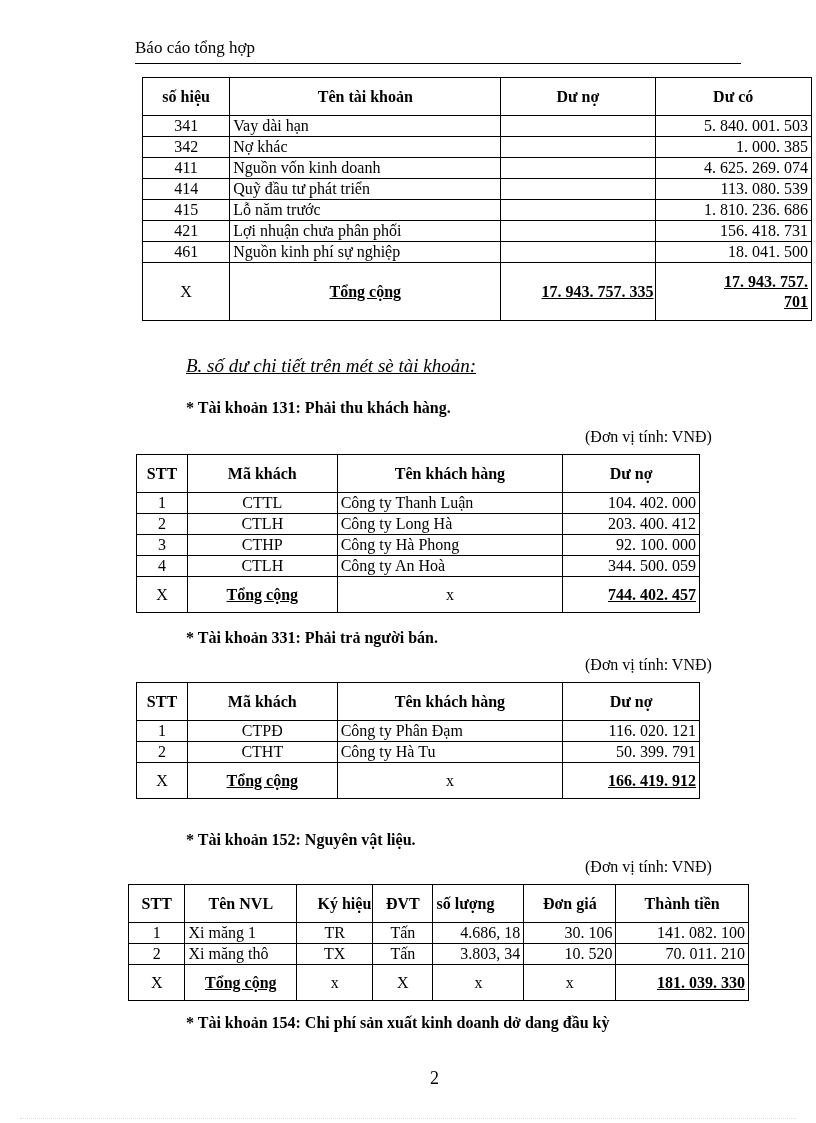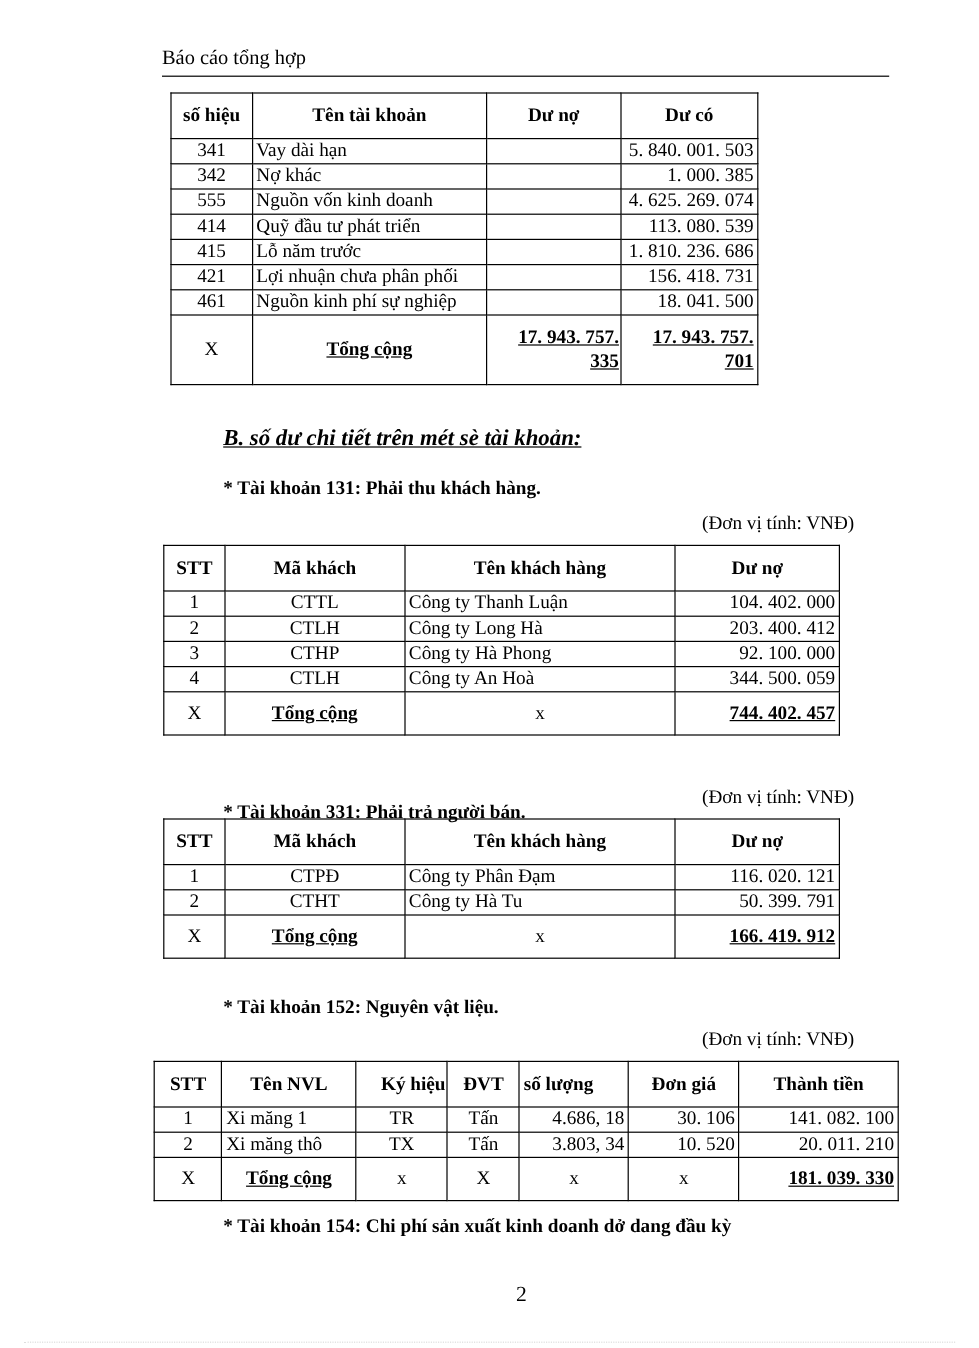--- a/index.html
+++ b/index.html
@@ -8,33 +8,33 @@
   .abs { position:absolute; }
   .header-title { left:135px; top:38px; font-size:17px; }
   .header-rule { left:135px; top:63px; width:606px; height:0; border-top:1px solid #000; }
   table { border-collapse:collapse; position:absolute; font-family:"Liberation Serif", serif; font-size:16px; }
   td, th { border:1px solid #000; padding:0 3px; line-height:20px; height:20px; vertical-align:middle; }
   th { font-weight:bold; font-size:16px; }
   .c { text-align:center;margin-top:40px; }
   .r { text-align:right; }
   .l { text-align:left; }
   .u { text-decoration:underline; font-weight:bold; }
-  .section-title { left:186px; top:355px; font-size:19px; font-weight:bold; font-style:italic; text-decoration:underline; }
+  .section-title { left:186px; top:355px; font-size:19px; font-weight:normal; font-style:italic; text-decoration:underline; }
   .sub { font-size:16px; font-weight:bold; }
   .unit { font-size:16px; }
   .page-num { left:430px; top:1068px; font-size:18px; }
   .footer-rule { left:20px; top:1118px; width:776px; border-top:1px dotted #ddd; }
 </style>
 </head>
 <body>
 
 <div class="abs header-title">Báo cáo tổng hợp</div>
 <div class="abs header-rule"></div>
 
-<table style="left:142px; top:77px; width:490px;">
+<table style="left:142px; top:77px; width:670px;">
   <colgroup>
       <col style="width:77px">
       <col style="width:239px">
       <col style="width:136px">
       <col style="width:138px">
     </colgroup>
   <tbody>
       <tr style="height:38px">
     <th>số hiệu</th>
     <th>Tên tài khoản</th>
@@ -47,21 +47,21 @@
         <td class="r"></td>
         <td class="r">5. 840. 001. 503</td>
       </tr>
   <tr>
         <td class="c">342</td>
         <td class="l">Nợ khác</td>
         <td class="r"></td>
         <td class="r">1. 000. 385</td>
       </tr>
   <tr>
-        <td class="c">555</td>
+        <td class="c">411</td>
         <td class="l">Nguồn vốn kinh  doanh</td>
         <td class="r"></td>
         <td class="r">4. 625. 269. 074</td>
       </tr>
   <tr>
         <td class="c">414</td>
         <td class="l">Quỹ đầu tư phát triển</td>
         <td class="r"></td>
         <td class="r">113. 080. 539</td>
       </tr>
@@ -136,21 +136,21 @@
       </tr>
   <tr style="height:36px">
     <td class="c">X</td>
     <td class="c"><span class="u">Tổng cộng</span></td>
     <td class="c">x</td>
     <td class="r"><span class="u">744. 402. 457</span></td>
   </tr>
 </tbody>
   </table>
 
-<div class="abs sub" style="left:186px; top:629px;margin-top:40px;">* Tài khoản 331: Phải trả người bán.</div>
+<div class="abs sub" style="left:186px; top:629px;">* Tài khoản 331: Phải trả người bán.</div>
 <div class="abs unit" style="left:585px; top:656px;">(Đơn vị  tính: VNĐ)</div>
 <table style="left:136px; top:682px; width:564px;">
   <colgroup>
       <col style="width:51px">
       <col style="width:150px">
       <col style="width:226px">
       <col style="width:137px">
     </colgroup>
   <tbody>
       <tr style="height:38px">
@@ -211,21 +211,21 @@
     <td class="r">30. 106</td>
     <td class="r">141. 082. 100</td>
   </tr>
   <tr>
     <td class="c">2</td>
     <td class="l">Xi măng thô</td>
     <td class="c">TX</td>
     <td class="c">Tấn</td>
     <td class="r">3.803, 34</td>
     <td class="r">10. 520</td>
-    <td class="r">20. 011. 210</td>
+    <td class="r">70. 011. 210</td>
   </tr>
   <tr style="height:36px">
     <td class="c">X</td>
     <td class="c"><span class="u">Tổng cộng</span></td>
     <td class="c">x</td>
     <td class="c">X</td>
     <td class="c">x</td>
     <td class="c">x</td>
     <td class="r"><span class="u">181. 039. 330</span></td>
   </tr>

